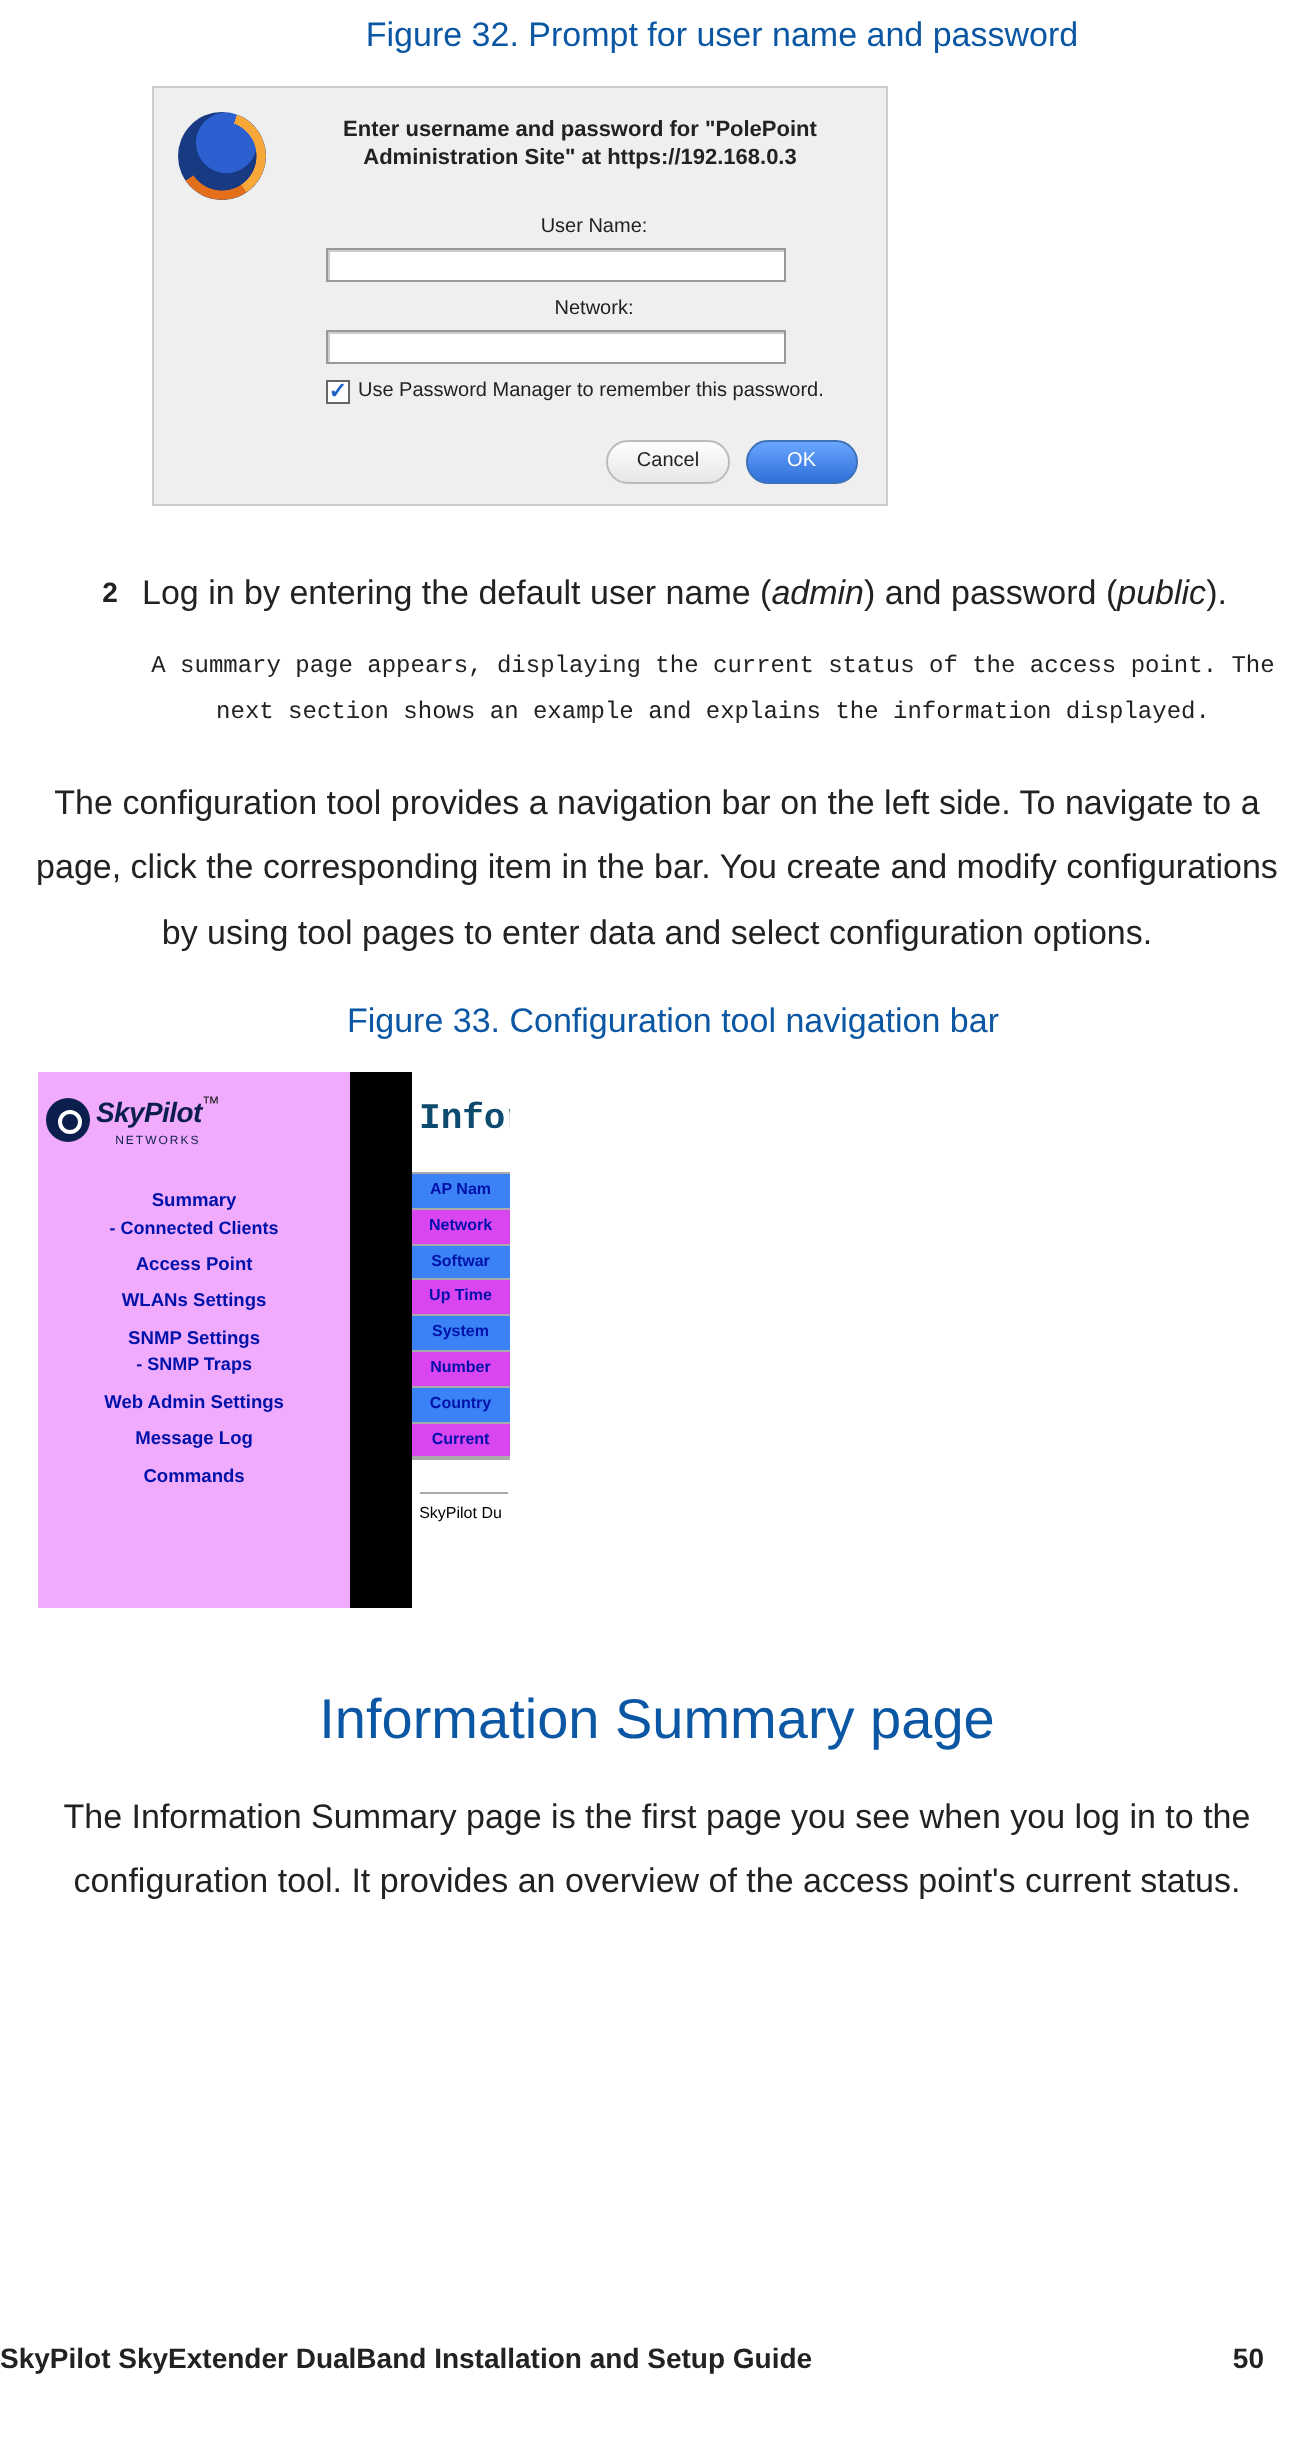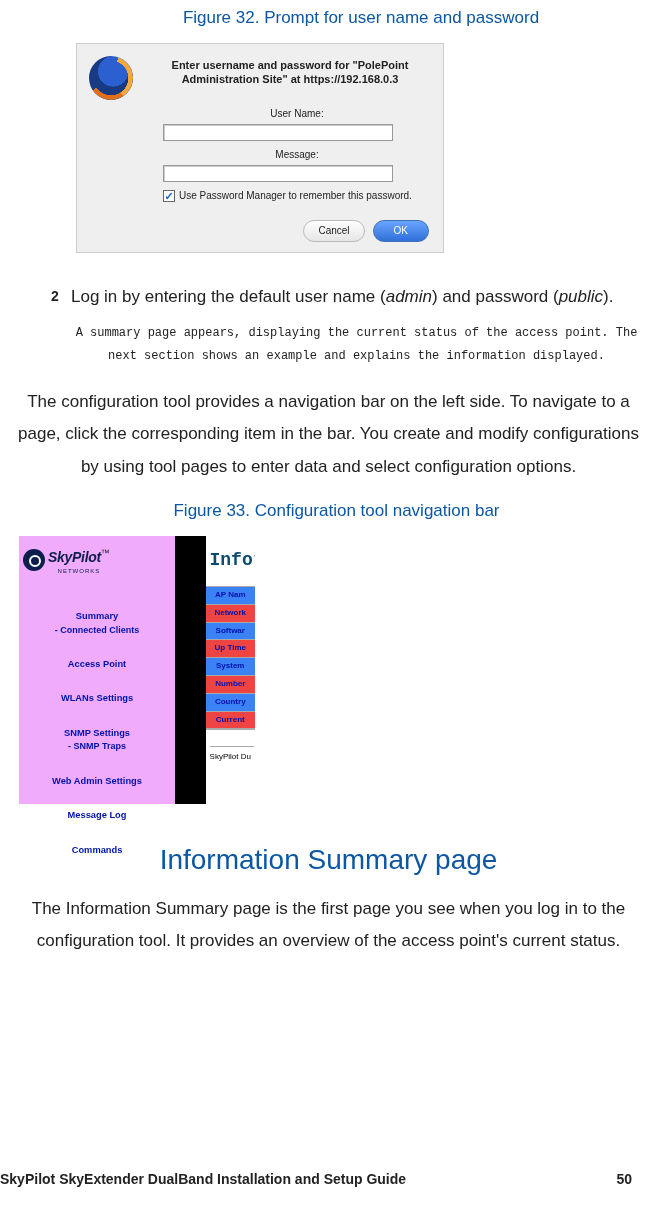--- a/index.html
+++ b/index.html
@@ -148,37 +148,37 @@
     left: 6px; top: 6px; width: 8px; height: 8px;
     background: #0c1e4b; border: 2px solid #fff; border-radius: 50%;
   }
   .logo-txt { font-size: 14px; font-weight: bold; color: #0c1e4b; letter-spacing: -0.3px; font-style: italic; }
   .logo-sub { font-size: 6px; color: #0c1e4b; letter-spacing: 1px; margin-top: -3px; }
   .nav-links { padding: 4px 4px; }
   .nav-links div {
     color: #0012aa; font-weight: bold; font-size: 9.3px;
     line-height: 1.35; margin-bottom: 1px;
   }
-  .nav-links .group { margin-top: 22px; }
+  .nav-links .group { margin-top: 6px; }
   .nav-links .sub { font-size: 9px; }
 
   .blackbar { width: 32px; background: #000; }
 
   .rightcol {
     width: 52px; background: #fff; overflow: hidden;
     display: flex; flex-direction: column;
   }
   .right-title {
     font-family: Liberation Mono, monospace; color: #0c4a6e; font-weight: bold;
     font-size: 18px; padding: 10px 0 0 4px; height: 48px;
   }
   .right-rows { border-top: 1px solid #aaa; border-bottom: 1px solid #aaa; margin-top: 2px; }
   .right-row {
     font-size: 8px; font-weight: bold; color: #0012aa;
-    background: #ef4444; border-bottom: 1px solid #aaa;
+    background: #d946ef; border-bottom: 1px solid #aaa;
     padding: 2px 3px; white-space: nowrap; overflow: hidden;
   }
   .right-row.alt { background: #3b82f6; }
   .right-rule { border-top: 1px solid #aaa; margin-top: 16px; width: 44px; margin-left: 4px; }
   .right-foot { font-size: 8px; padding: 4px 3px; color: #000; white-space: nowrap; overflow: hidden; }
 
   
   h2 {
     color: #0b57a4;
     font-weight: 400;
@@ -202,21 +202,21 @@
   <div class="figcap">Figure 32. Prompt for user name and password</div>
 
   <div class="dialog">
     <div class="dlg-top">
       <div class="fx-icon"></div>
       <div class="dlg-msg">Enter username and password for "PolePoint Administration Site" at https://192.168.0.3</div>
     </div>
     <div class="dlg-fields">
       <div class="field-label">User Name:</div>
       <div class="field-input"></div>
-      <div class="field-label">Message:</div>
+      <div class="field-label">Network:</div>
       <div class="field-input"></div>
       <div class="chk-row">
         <span class="chkbox">✓</span>
         <span class="chk-label">Use Password Manager to remember this password.</span>
       </div>
     </div>
     <div class="dlg-btns">
       <div class="dlg-btn">Cancel</div>
       <div class="dlg-btn primary">OK</div>
     </div>

